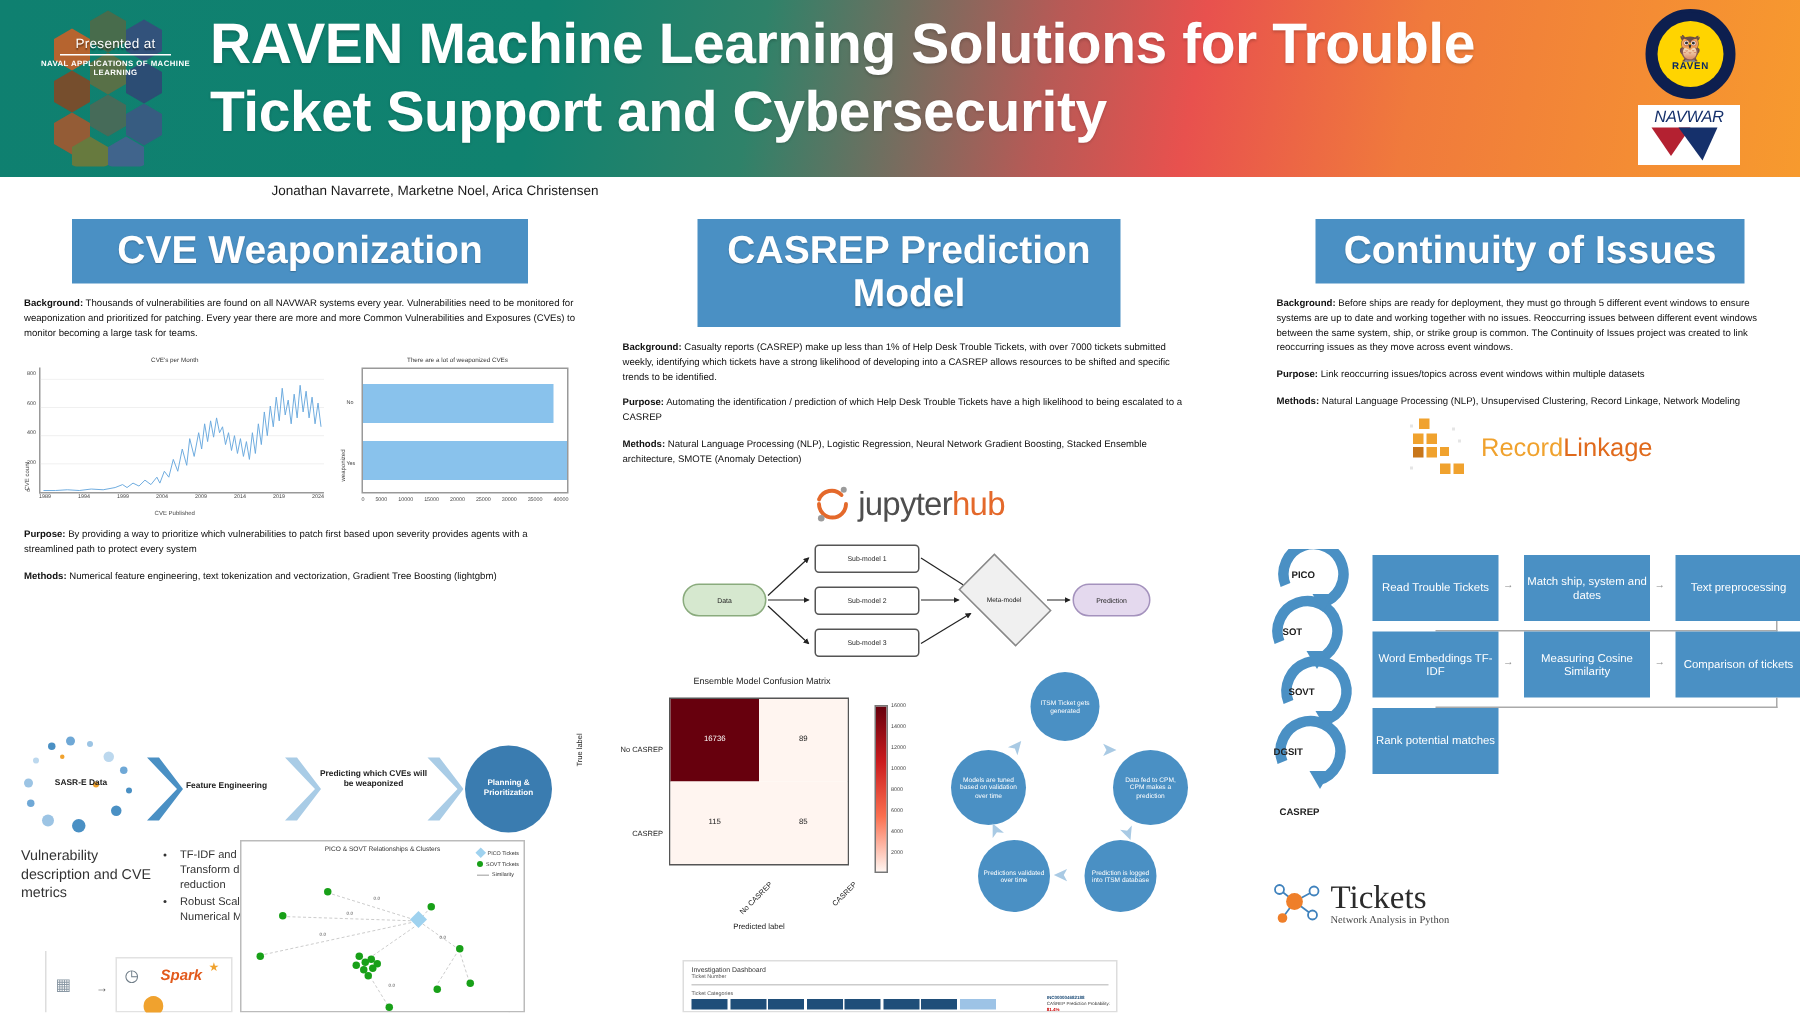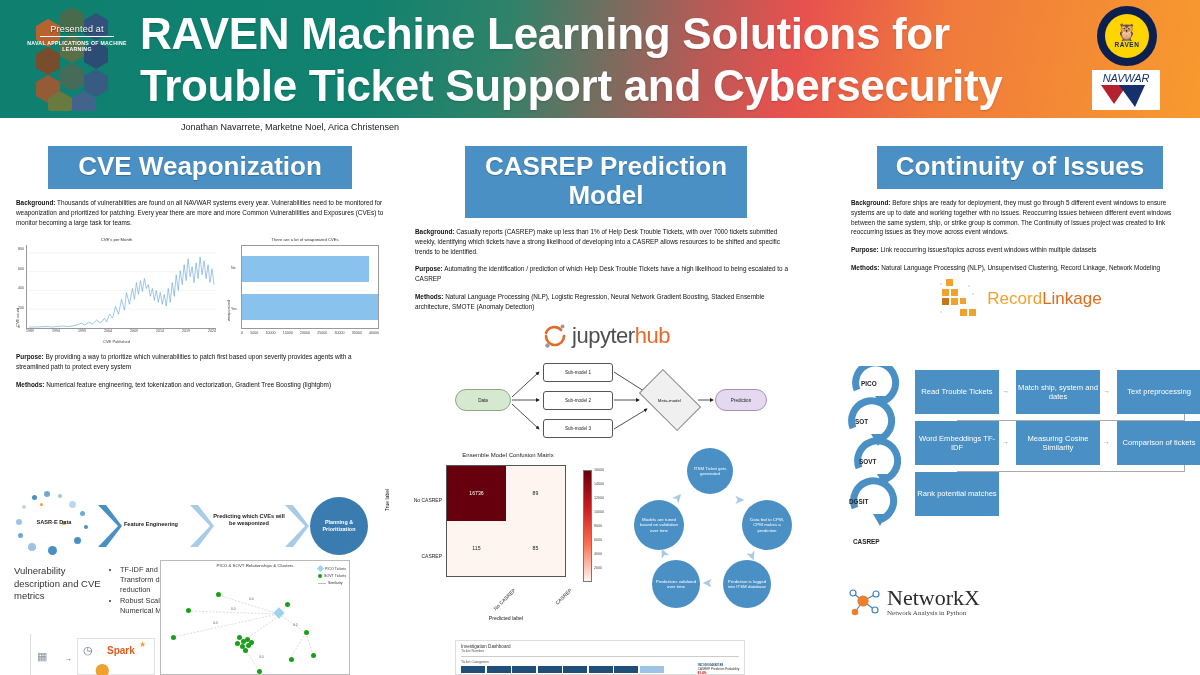--- a/index.html
+++ b/index.html
@@ -31,21 +31,21 @@
   }
   .naml-pres { font-size: 9px; letter-spacing:.2px; text-shadow:0 1px 1px rgba(0,0,0,.5);}
   .naml-big { font-size: 33px; font-weight: bold; letter-spacing: 1px; line-height: 1; margin-top:2px;
               text-shadow:0 1px 2px rgba(0,0,0,.5);}
   .naml-sub { font-size: 5.2px; letter-spacing:.3px; margin-top:3px; font-weight:bold; }
   .naml-rule { width: 74px; height:1px; background:#fff; margin: 2px auto 2px; }
 
   .poster-title {
     position: absolute; left: 140px; top: 8px; width: 900px;
     color: #ffffff;
-    font-size: 44px; font-weight: bold; line-height: 1.18;
+    font-size: 38px; font-weight: bold; line-height: 1.18;
     letter-spacing: -0.3px;
     text-shadow: 0 1px 2px rgba(0,0,0,.18);
   }
 
   .raven-seal {
     position:absolute; right: 43px; top: 6px;
     width: 60px; height: 60px; border-radius:50%;
     background: #0d1f4f; border: 2px solid #0d1f4f;
     display:flex; align-items:center; justify-content:center;
   }
@@ -169,21 +169,21 @@
   .undertext.small { font-size: 7.4px; }
   .undertext ul { margin-left: 8px; }
   .undertext li { margin-bottom: 2px; }
 
   
   .sparkstrip { position:absolute; left: 30px; top: 634px; width: 310px; height: 41px;
                 border-left:.5px solid #ddd; border-right:.5px solid #ddd; }
   .sp-card { position:absolute; border:.7px solid #e2e2e2; background:#fff; }
   .sp-ico { position:absolute; font-size: 11px; color:#6d7b86; }
   .sp-arrow { position:absolute; font-size: 8px; color:#555; }
-  .sp-spark { position:absolute; font-weight:bold; color:#e25a1c; font-size: 10px; }
+  .sp-spark { position:absolute; font-style:italic; font-weight:bold; color:#e25a1c; font-size: 10px; }
   .sp-iter { position:absolute; font-size: 4px; color:#555; letter-spacing:.4px; }
 
   
   .rl-wrap { display:flex; align-items:center; justify-content:center; gap: 7px; margin-top: 6px; }
   .rl-mark { position:relative; width: 42px; height: 40px; }
   .rl-mark i { position:absolute; display:block; }
   .rl-word { font-size: 17px; }
   .rl-word .a{ color:#f0a22e; } .rl-word .b{ color:#e06a1c; }
 
   .arcs { position:absolute; left: 0px; top: 366px; width: 62px; height: 200px; }
@@ -626,21 +626,21 @@
           <line x1="15" y1="15" x2="27" y2="24"></line>
       </g>
       <circle cx="15" cy="15" r="5.6" fill="#ef7f2a"></circle>
       <circle cx="5" cy="7" r="3" fill="#fff" stroke="#3f82bd" stroke-width="1.2"></circle>
       <circle cx="28" cy="8" r="3" fill="#fff" stroke="#3f82bd" stroke-width="1.2"></circle>
       <circle cx="7" cy="26" r="3.2" fill="#ef7f2a"></circle>
       <circle cx="27" cy="24" r="3" fill="#fff" stroke="#3f82bd" stroke-width="1.2"></circle>
     </svg>
   </div>
   <div>
-    <div class="nx-word">NetworkX</div>
+    <div class="nx-word">Tickets</div>
     <div class="nx-sub">Network Analysis in Python</div>
   </div>
 </div>
 
 <div class="netplot">
   <div class="netplot-title">PICO &amp; SOVT Relationships &amp; Clusters</div>
   <svg style="position:absolute;inset:0;width:100%;height:100%;">
     <g stroke="#bbb" stroke-width="0.5" stroke-dasharray="2,1.5">
       <line x1="57" y1="34" x2="118" y2="53"></line>
       <line x1="27" y1="50" x2="118" y2="53"></line>

